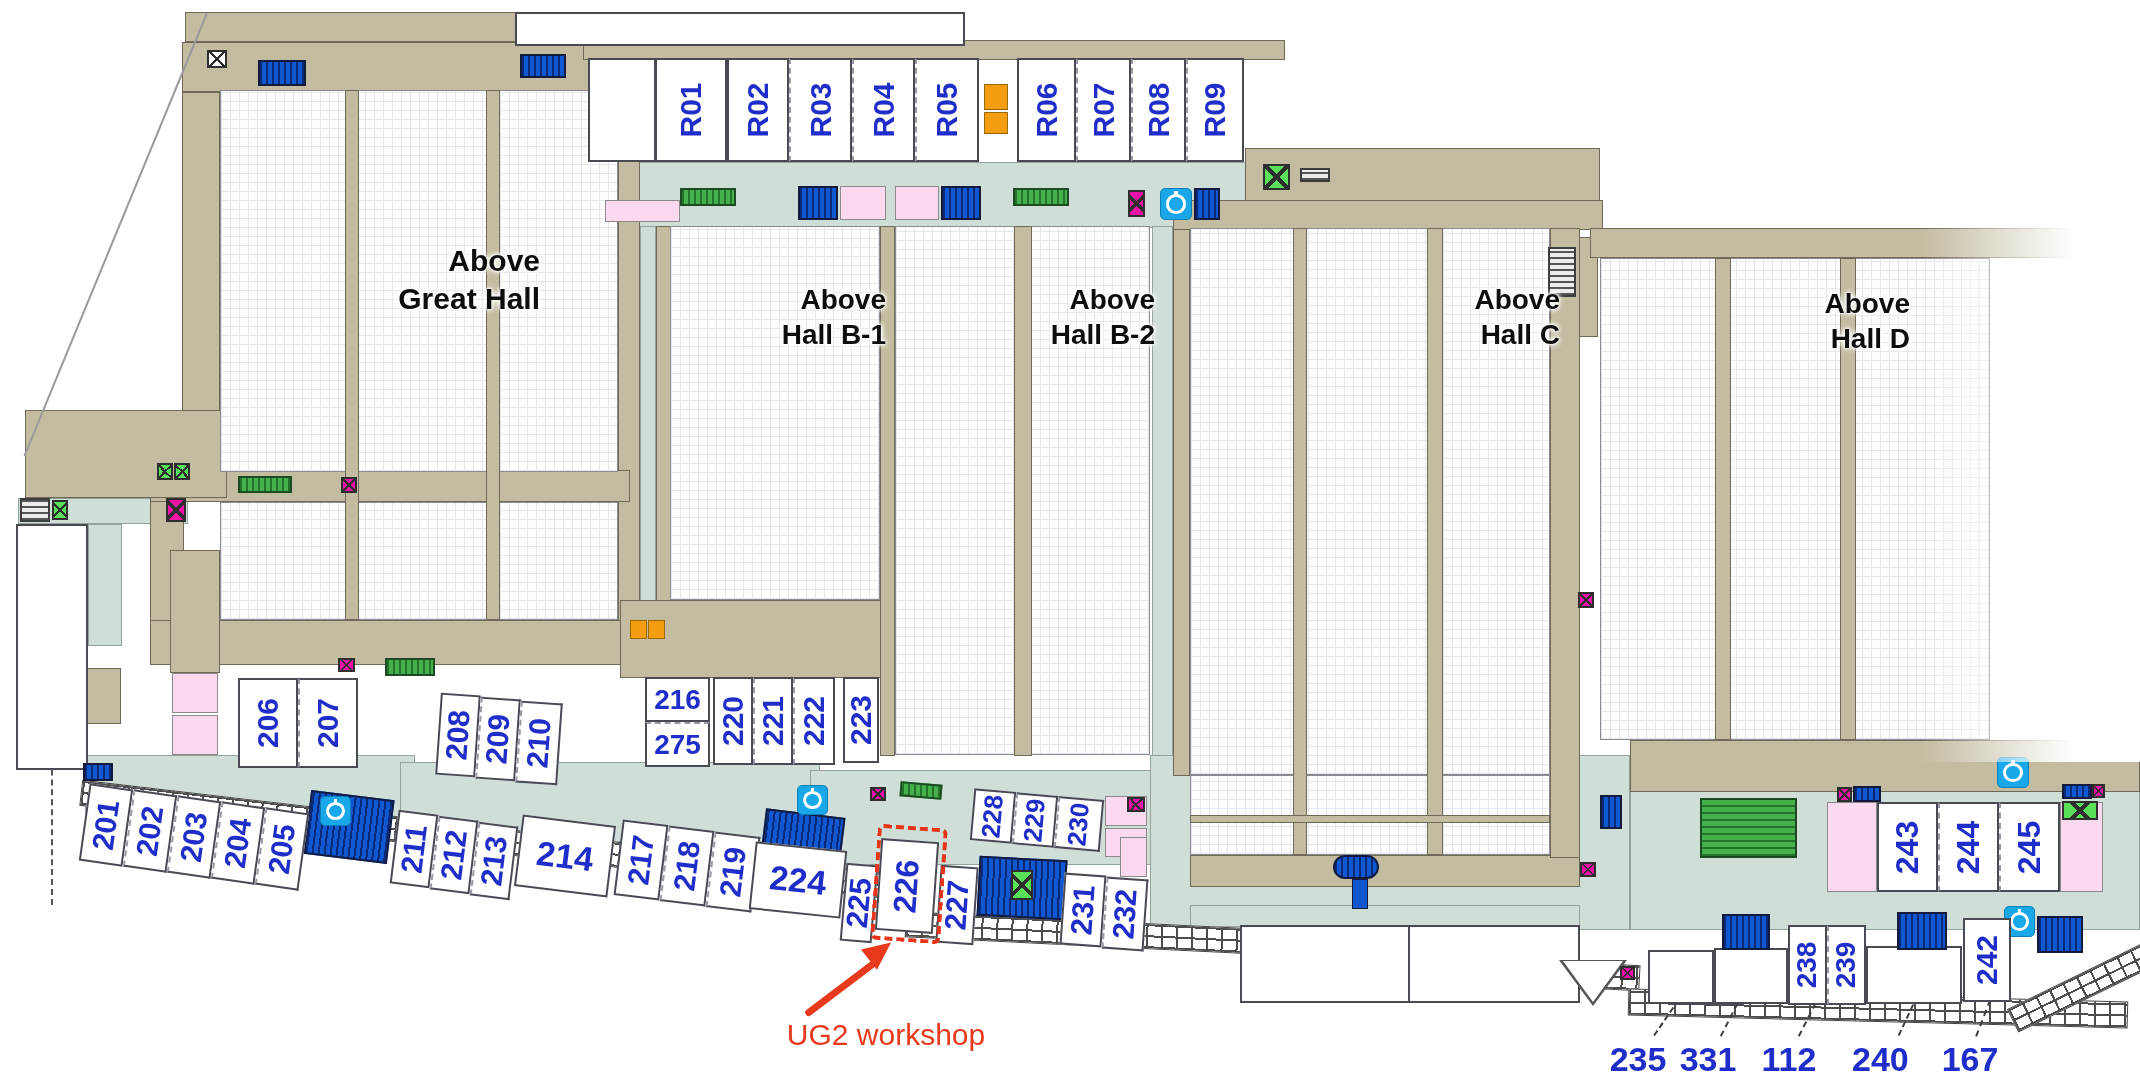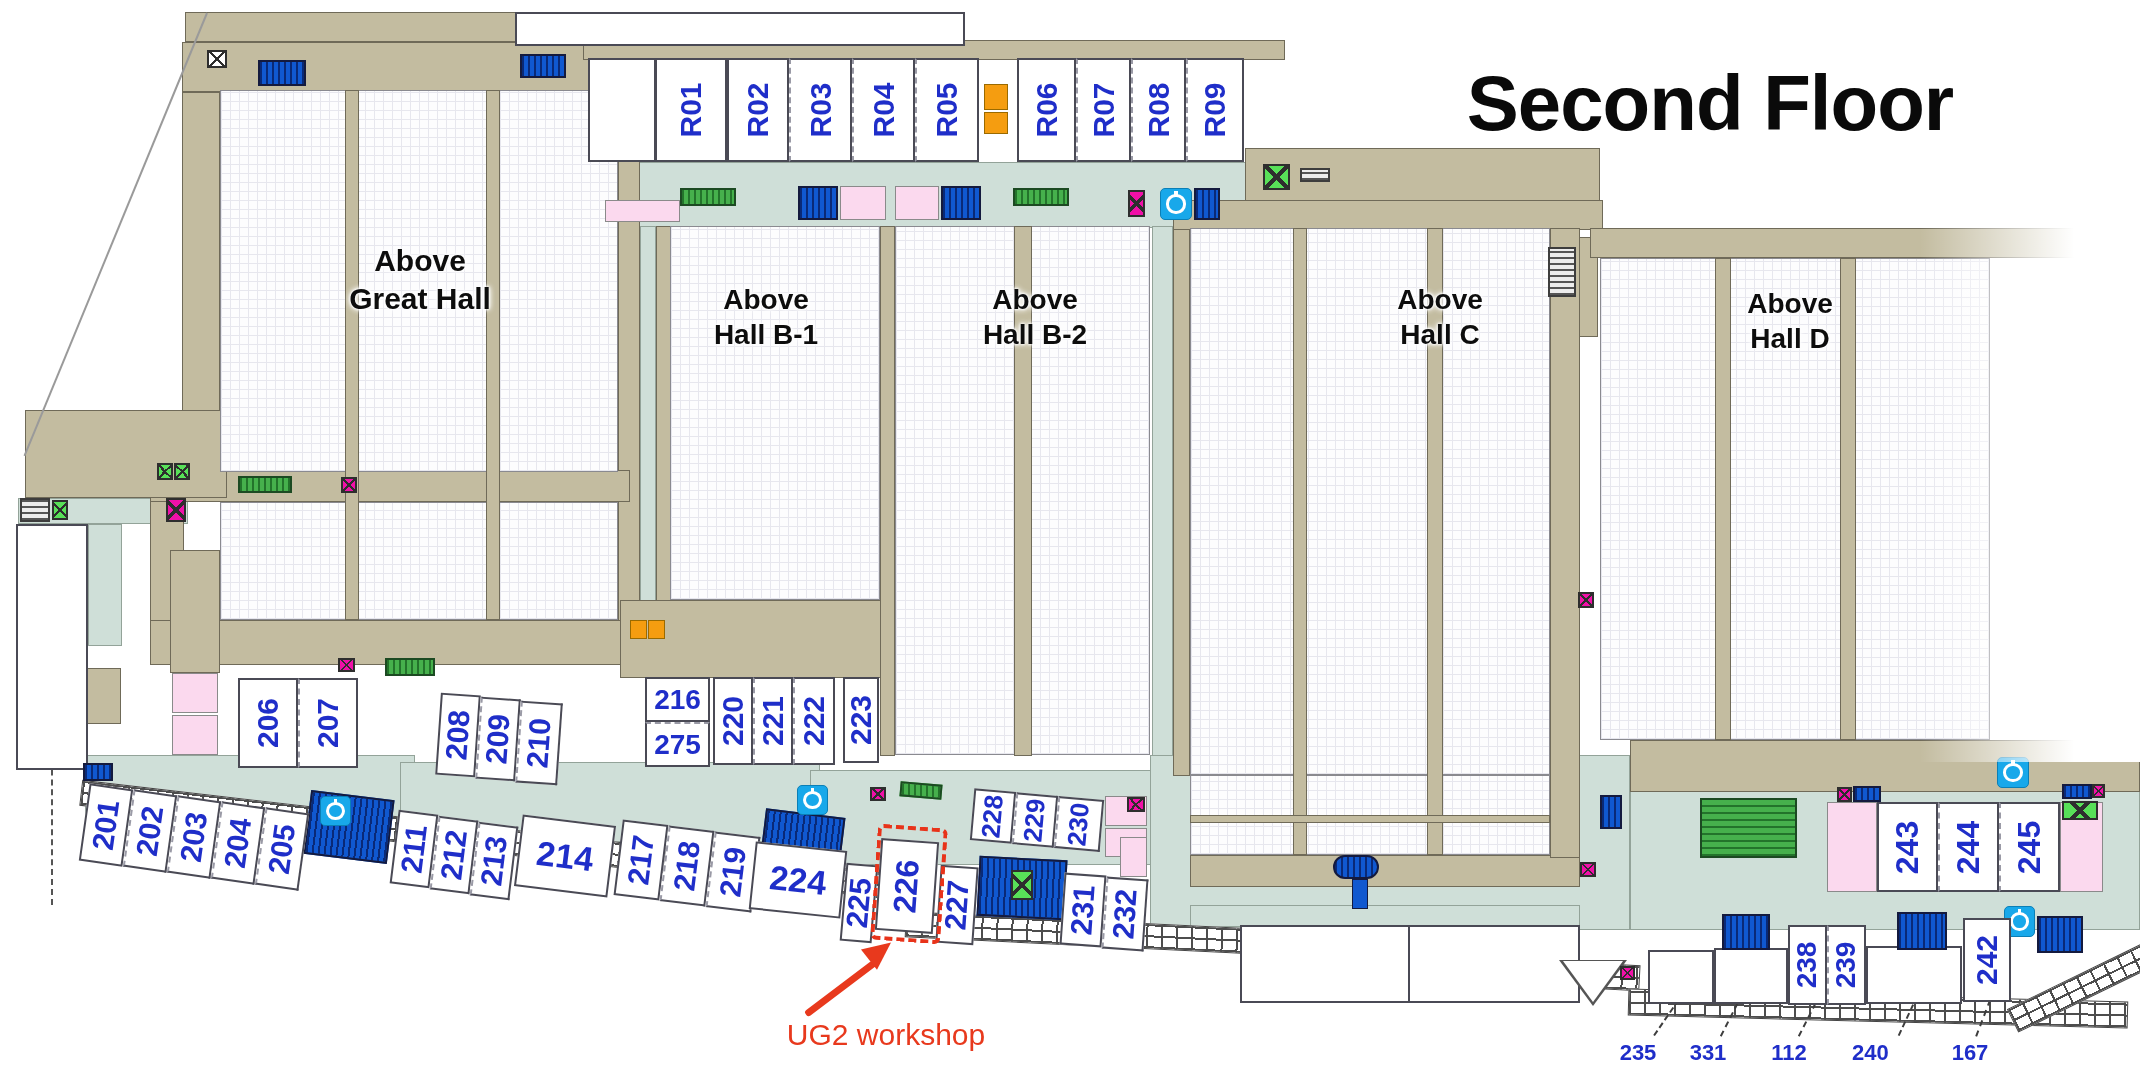--- a/index.html
+++ b/index.html
@@ -36,23 +36,23 @@
   .plug{background:#18a8ea;border-radius:5px;border:1px solid #0b7fb6;}
   .plug .ring{position:absolute;left:18%;top:18%;width:64%;height:64%;
         border:3px solid #fff;border-radius:50%;}
   .plug .prong{position:absolute;left:44%;top:6%;width:12%;height:18%;background:#fff;}
   .room{background:#fff;border:2px solid #4a4a55;display:flex;align-items:center;justify-content:center;}
   .room.dl{border-left:2px dashed #9a9aa6;}
   .room.dt{border-top:2px dashed #9a9aa6;}
   .rlbl{position:static;color:#1f2ec9;font-weight:bold;white-space:nowrap;
         text-shadow:0 0 3px #fff,0 0 3px #fff;}
   .vert .rlbl{transform:rotate(-90deg);}
-  .hall-label{color:#0d0d0d;font-weight:bold;text-align:center;line-height:1.25;
+  .hall-label{color:#0d0d0d;font-weight:bold;text-align:right;line-height:1.25;
         text-shadow:0 0 3px #fff,0 0 3px #fff,0 0 6px #fff,0 0 6px #fff;white-space:pre-line;}
-  .callout{color:#1f2ec9;font-weight:bold;font-size:22px;text-shadow:0 0 3px #fff,0 0 3px #fff;}
+  .callout{color:#1f2ec9;font-weight:bold;font-size:34px;text-shadow:0 0 3px #fff,0 0 3px #fff;}
   .leader{border-top:2.5px dashed #3d3d3d;height:0;transform-origin:0 0;}
   .dashline{border-left:2.5px dashed #555;width:0;}
   .thinline{background:#9a9a9a;height:2px;transform-origin:0 50%;}
   #title{left:1410px;top:58px;width:600px;text-align:center;font-size:78px;font-weight:bold;
         color:#0a0a0a;letter-spacing:-1px;}
   #terrace{left:6px;top:906px;width:190px;text-align:center;color:#1f2ec9;font-weight:bold;
         font-size:31px;line-height:1.25;}
   #ug2-box{left:874px;top:826px;width:70px;height:116px;border:4px dashed #e8331a;
         border-radius:6px;transform:rotate(4deg);}
   #ug2-arrow{left:806px;top:1011px;width:86px;height:7px;background:#e8391d;border-radius:3px;
@@ -369,18 +369,17 @@
     <div class="hall-label" style="left: 1320px; top: 282px; width: 240px; font-size: 28px;">Above
 Hall C</div>
     <div class="hall-label" style="left: 1670px; top: 286px; width: 240px; font-size: 28px;">Above
 Hall D</div>
     <div class="callout" style="left: 1598px; top: 1040px; width: 80px; height: 40px; text-align: center;">235</div>
     <div class="callout" style="left: 1668px; top: 1040px; width: 80px; height: 40px; text-align: center;">331</div>
     <div class="callout" style="left: 1749px; top: 1040px; width: 80px; height: 40px; text-align: center;">112</div>
     <div class="callout" style="left: 1852px; top: 1040px; width: 80px; height: 40px; ">240</div>
     <div class="callout" style="left: 1930px; top: 1040px; width: 80px; height: 40px; text-align: center;">167</div>
     <div id="fade"></div>
-  <div id="title">Second Floor</div>
   <div id="ug2-box"></div>
   <div id="ug2-arrow"></div>
   <div id="ug2-head"></div>
   <div id="ug2-text">UG2 workshop</div>
 </div>
 
 </body></html>

